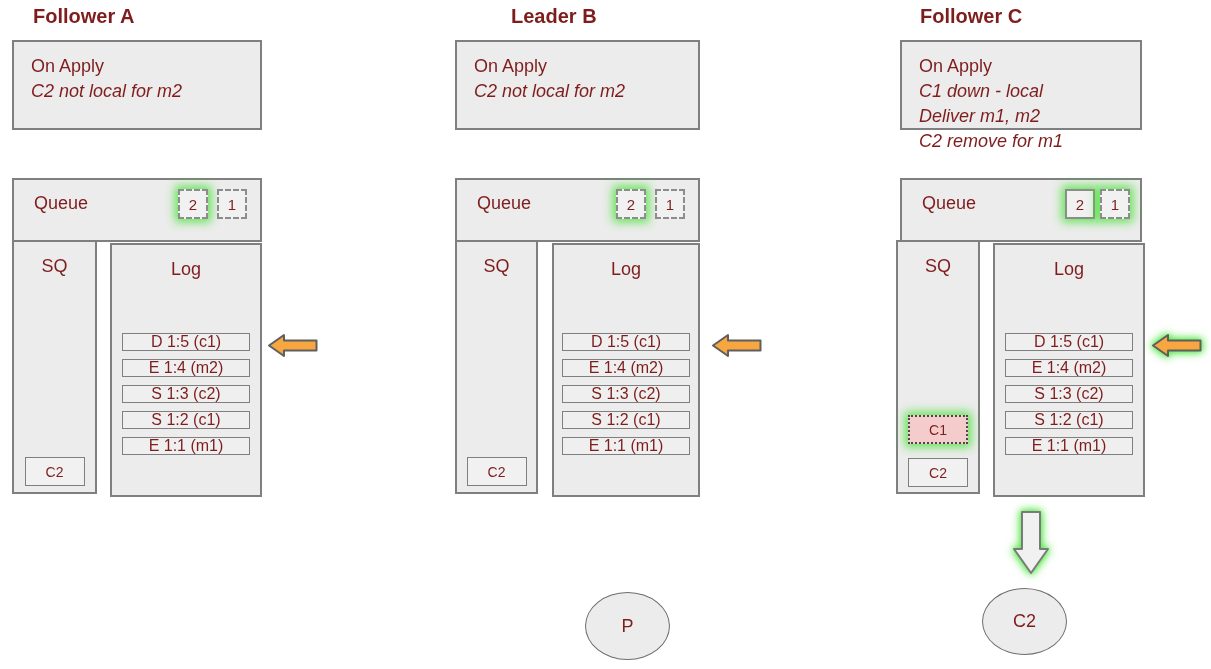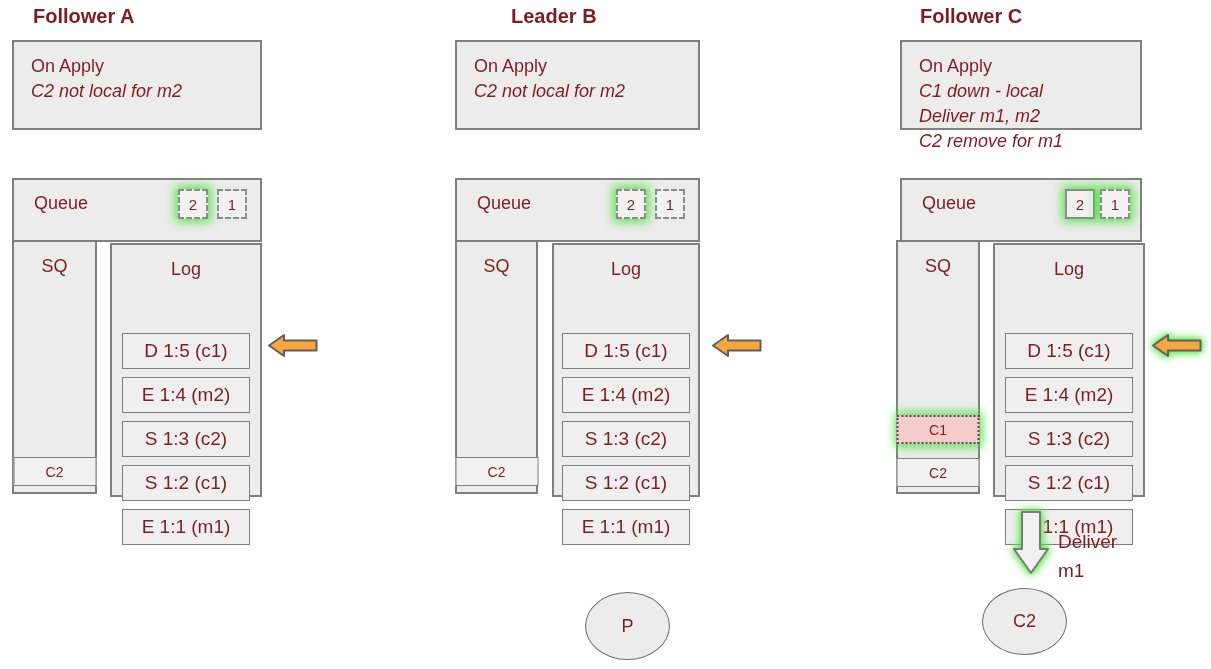--- a/index.html
+++ b/index.html
@@ -21,25 +21,25 @@
   .qitem.q2 { right:52px; }
   .qitem.q1 { right:13px; }
   .b-dashed { border:2px dashed #8c8c8c; }
   .b-solid  { border:2px solid #8c8c8c; }
   .glow { box-shadow:0 0 9px 3px rgba(74,226,56,0.85); }
   .sqbox  { top:240px; height:254px; }
   .logbox { top:243px; height:254px; }
   .panel-label { position:absolute; top:14px; left:0; width:100%; text-align:center; font-size:18px; }
   .log-entries { position:absolute; top:88px; left:0; right:0; display:flex; flex-direction:column; align-items:center; gap:8px; }
   .log-entry {
-    width:128px; height:36px; box-sizing:border-box; background:#efefef; border:1.5px solid #7f7f7f;
-    display:flex; align-items:center; justify-content:center; font-size:19px; white-space:nowrap;
+    width:128px; height:18px; box-sizing:border-box; background:#efefef; border:1.5px solid #7f7f7f;
+    display:flex; align-items:center; justify-content:center; font-size:16px; white-space:nowrap;
   }
   .sq-item {
-    position:absolute; left:50%; transform:translateX(-50%); width:83px; height:29px; box-sizing:border-box;
+    position:absolute; left:50%; transform:translateX(-50%); width:60px; height:29px; box-sizing:border-box;
     background:#f1f1f1; border:1.5px solid #7f7f7f;
     display:flex; align-items:center; justify-content:center; font-size:14px;
   }
   .sq-item.removed { background:#f4cccc; border:2px dotted #4a4a4a; }
   .apply-arrow { position:absolute; top:333px; width:50px; height:25px; }
   .glow-filter { filter: drop-shadow(0 0 3px rgba(82,233,69,0.95)) drop-shadow(0 0 4px rgba(82,233,69,0.8)); }
   .deliver-arrow { position:absolute; left:1012px; top:511px; width:38px; height:64px; }
   .deliver-label { position:absolute; left:1058px; top:527px; font-size:19px; line-height:29px; }
   .ellipse {
     position:absolute; border-radius:50%; background:#ececec; border:1.5px solid #6e6e6e;
@@ -155,24 +155,20 @@
   <svg class="apply-arrow" style="left:712px;" viewBox="0 0 50 25">
     <polygon points="1,12.5 16,2 16,7.5 48.5,7.5 48.5,17.5 16,17.5 16,23" fill="#f7a640" stroke="#5f5f5f" stroke-width="2" stroke-linejoin="round"></polygon>
   </svg>
   <svg class="apply-arrow glow-filter" style="left:1152px;" viewBox="0 0 50 25">
     <polygon points="1,12.5 16,2 16,7.5 48.5,7.5 48.5,17.5 16,17.5 16,23" fill="#f7a640" stroke="#5f5f5f" stroke-width="2" stroke-linejoin="round"></polygon>
   </svg>
 
   <svg class="deliver-arrow glow-filter" viewBox="0 0 38 64">
     <polygon points="10,1 28,1 28,38 36,38 19,62 2,38 10,38" fill="#f1f1f1" stroke="#7a7a7a" stroke-width="2" stroke-linejoin="round"></polygon>
   </svg>
-  <div class="deliver-label">
-    <div>Deliver</div>
-    <div>m1</div>
-  </div>
 
   <div class="ellipse ellipse-p">
     <span>P</span>
   </div>
   <div class="ellipse ellipse-c2">
     <span>C2</span>
   </div>
 
 </div>
 

